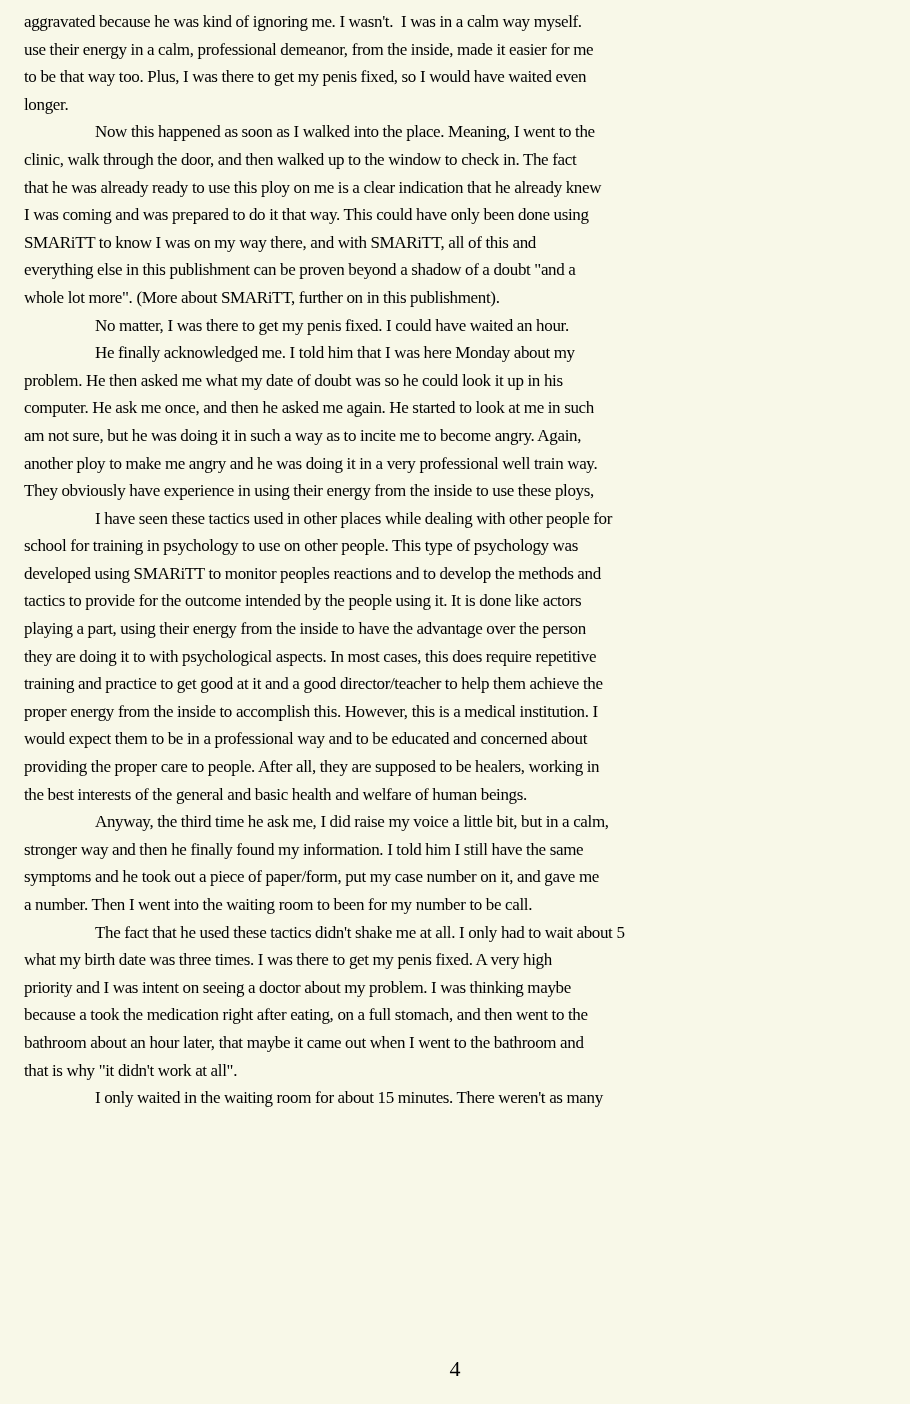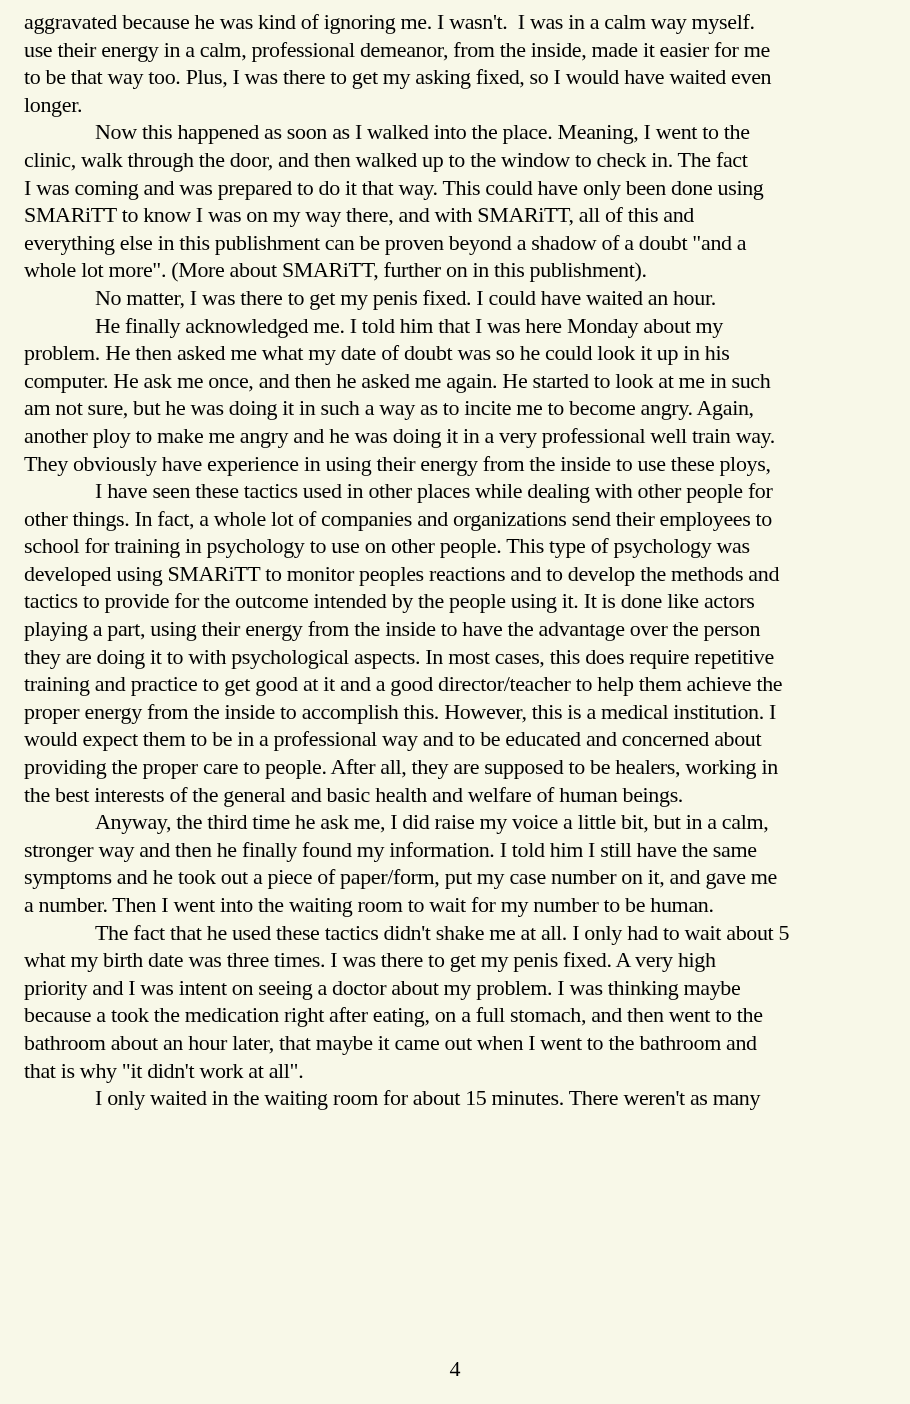--- a/index.html
+++ b/index.html
@@ -15,21 +15,21 @@
       font-family: "Liberation Serif", "DejaVu Serif", serif;
       color: #000000;
     }
     .page {
       position: absolute;
       left: 24px;
       top: 8px;
       width: 870px;
     }
     .line {
-      font-size: 22px;
+      font-size: 17px;
       line-height: 27.6px;
       height: 27.6px;
       white-space: pre;
       letter-spacing: -0.35px;
     }
     .indent {
       padding-left: 71px;
     }
     .page-number {
       position: absolute;
@@ -40,51 +40,51 @@
       font-size: 22px;
       line-height: 26px;
     }
   </style>
 </head>
 <body>
 
 <div class="page" id="page">
     <div class="line">aggravated because he was kind of ignoring me. I wasn't.  I was in a calm way myself.</div>
     <div class="line">use their energy in a calm, professional demeanor, from the inside, made it easier for me</div>
-    <div class="line">to be that way too. Plus, I was there to get my asking fixed, so I would have waited even</div>
+    <div class="line">to be that way too. Plus, I was there to get my penis fixed, so I would have waited even</div>
     <div class="line">longer.</div>
     <div class="line indent">Now this happened as soon as I walked into the place. Meaning, I went to the</div>
     <div class="line">clinic, walk through the door, and then walked up to the window to check in. The fact</div>
+    <div class="line">that he was already ready to use this ploy on me is a clear indication that he already knew</div>
     <div class="line">I was coming and was prepared to do it that way. This could have only been done using</div>
     <div class="line">SMARiTT to know I was on my way there, and with SMARiTT, all of this and</div>
     <div class="line">everything else in this publishment can be proven beyond a shadow of a doubt "and a</div>
     <div class="line">whole lot more". (More about SMARiTT, further on in this publishment).</div>
     <div class="line indent">No matter, I was there to get my penis fixed. I could have waited an hour.</div>
     <div class="line indent">He finally acknowledged me. I told him that I was here Monday about my</div>
     <div class="line">problem. He then asked me what my date of doubt was so he could look it up in his</div>
     <div class="line">computer. He ask me once, and then he asked me again. He started to look at me in such</div>
     <div class="line">am not sure, but he was doing it in such a way as to incite me to become angry. Again,</div>
     <div class="line">another ploy to make me angry and he was doing it in a very professional well train way.</div>
     <div class="line">They obviously have experience in using their energy from the inside to use these ploys,</div>
     <div class="line indent">I have seen these tactics used in other places while dealing with other people for</div>
-    <div class="line">other things. In fact, a whole lot of companies and organizations send their employees to</div>
     <div class="line">school for training in psychology to use on other people. This type of psychology was</div>
     <div class="line">developed using SMARiTT to monitor peoples reactions and to develop the methods and</div>
     <div class="line">tactics to provide for the outcome intended by the people using it. It is done like actors</div>
     <div class="line">playing a part, using their energy from the inside to have the advantage over the person</div>
     <div class="line">they are doing it to with psychological aspects. In most cases, this does require repetitive</div>
     <div class="line">training and practice to get good at it and a good director/teacher to help them achieve the</div>
     <div class="line">proper energy from the inside to accomplish this. However, this is a medical institution. I</div>
     <div class="line">would expect them to be in a professional way and to be educated and concerned about</div>
     <div class="line">providing the proper care to people. After all, they are supposed to be healers, working in</div>
     <div class="line">the best interests of the general and basic health and welfare of human beings.</div>
     <div class="line indent">Anyway, the third time he ask me, I did raise my voice a little bit, but in a calm,</div>
     <div class="line">stronger way and then he finally found my information. I told him I still have the same</div>
     <div class="line">symptoms and he took out a piece of paper/form, put my case number on it, and gave me</div>
-    <div class="line">a number. Then I went into the waiting room to wait for my number to be human.</div>
+    <div class="line">a number. Then I went into the waiting room to been for my number to be call.</div>
     <div class="line indent">The fact that he used these tactics didn't shake me at all. I only had to wait about 5</div>
     <div class="line">what my birth date was three times. I was there to get my penis fixed. A very high</div>
     <div class="line">priority and I was intent on seeing a doctor about my problem. I was thinking maybe</div>
     <div class="line">because a took the medication right after eating, on a full stomach, and then went to the</div>
     <div class="line">bathroom about an hour later, that maybe it came out when I went to the bathroom and</div>
     <div class="line">that is why "it didn't work at all".</div>
     <div class="line indent">I only waited in the waiting room for about 15 minutes. There weren't as many</div>
   </div>
 
 <div class="page-number">4</div>

